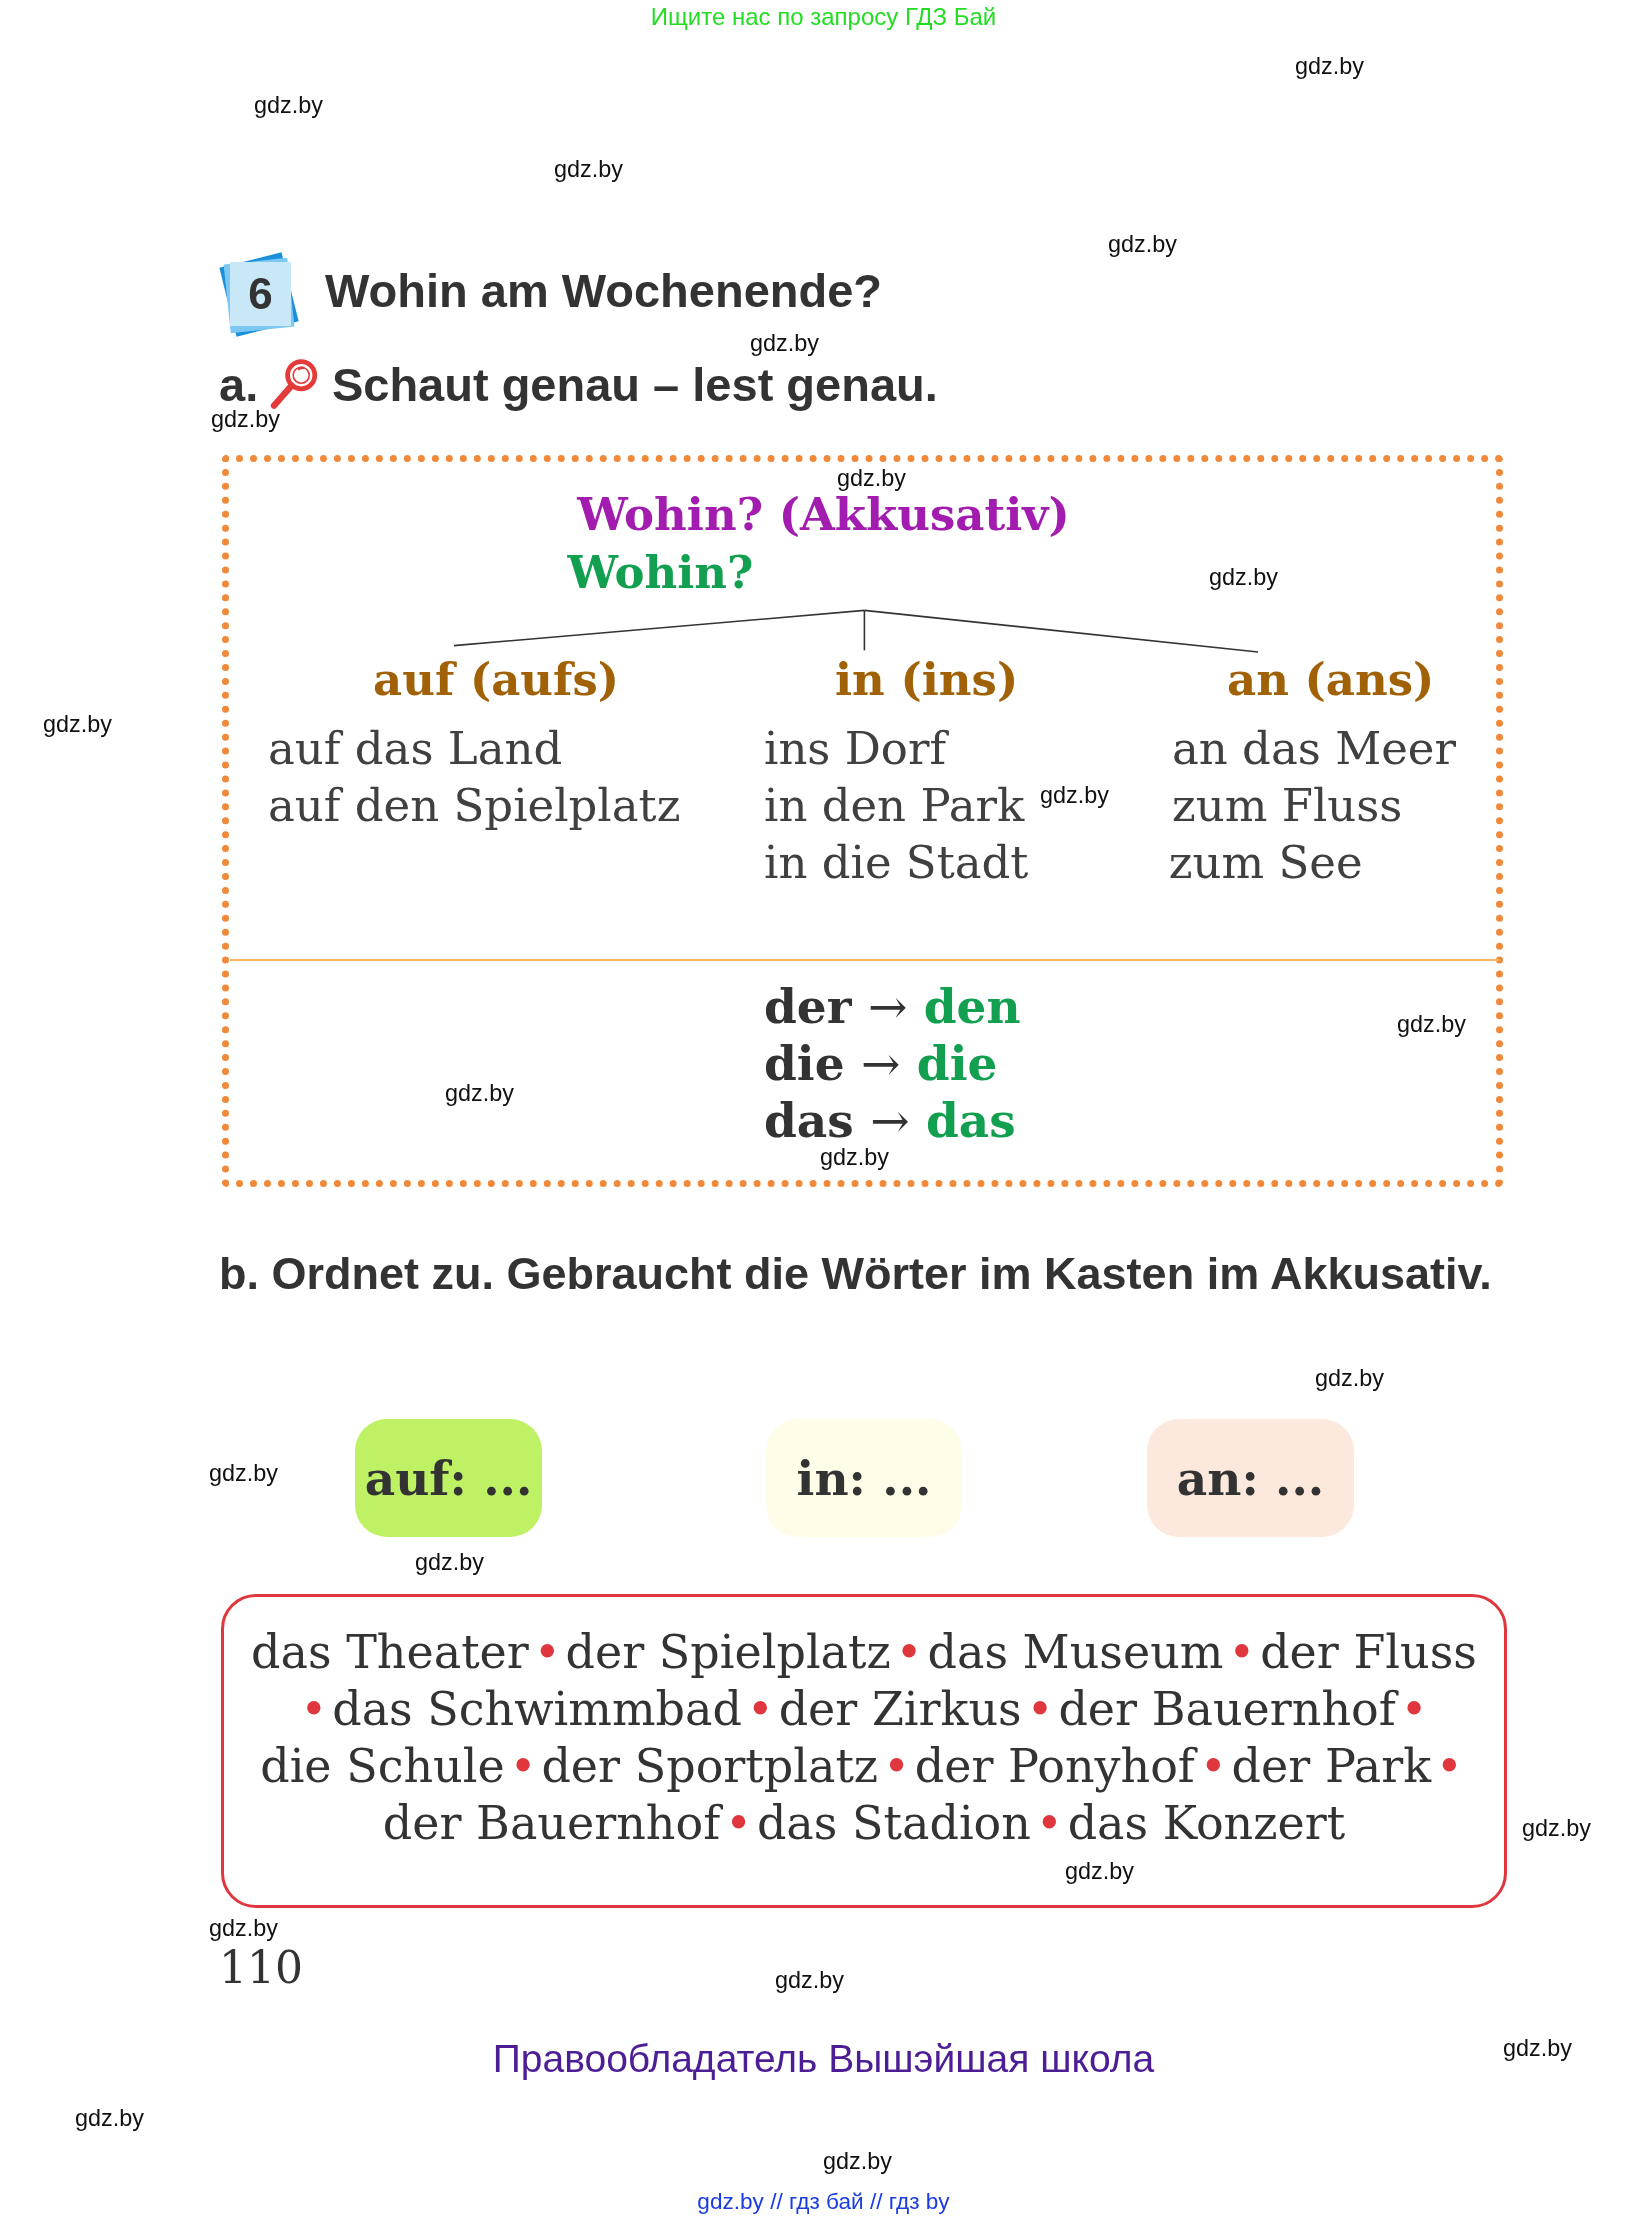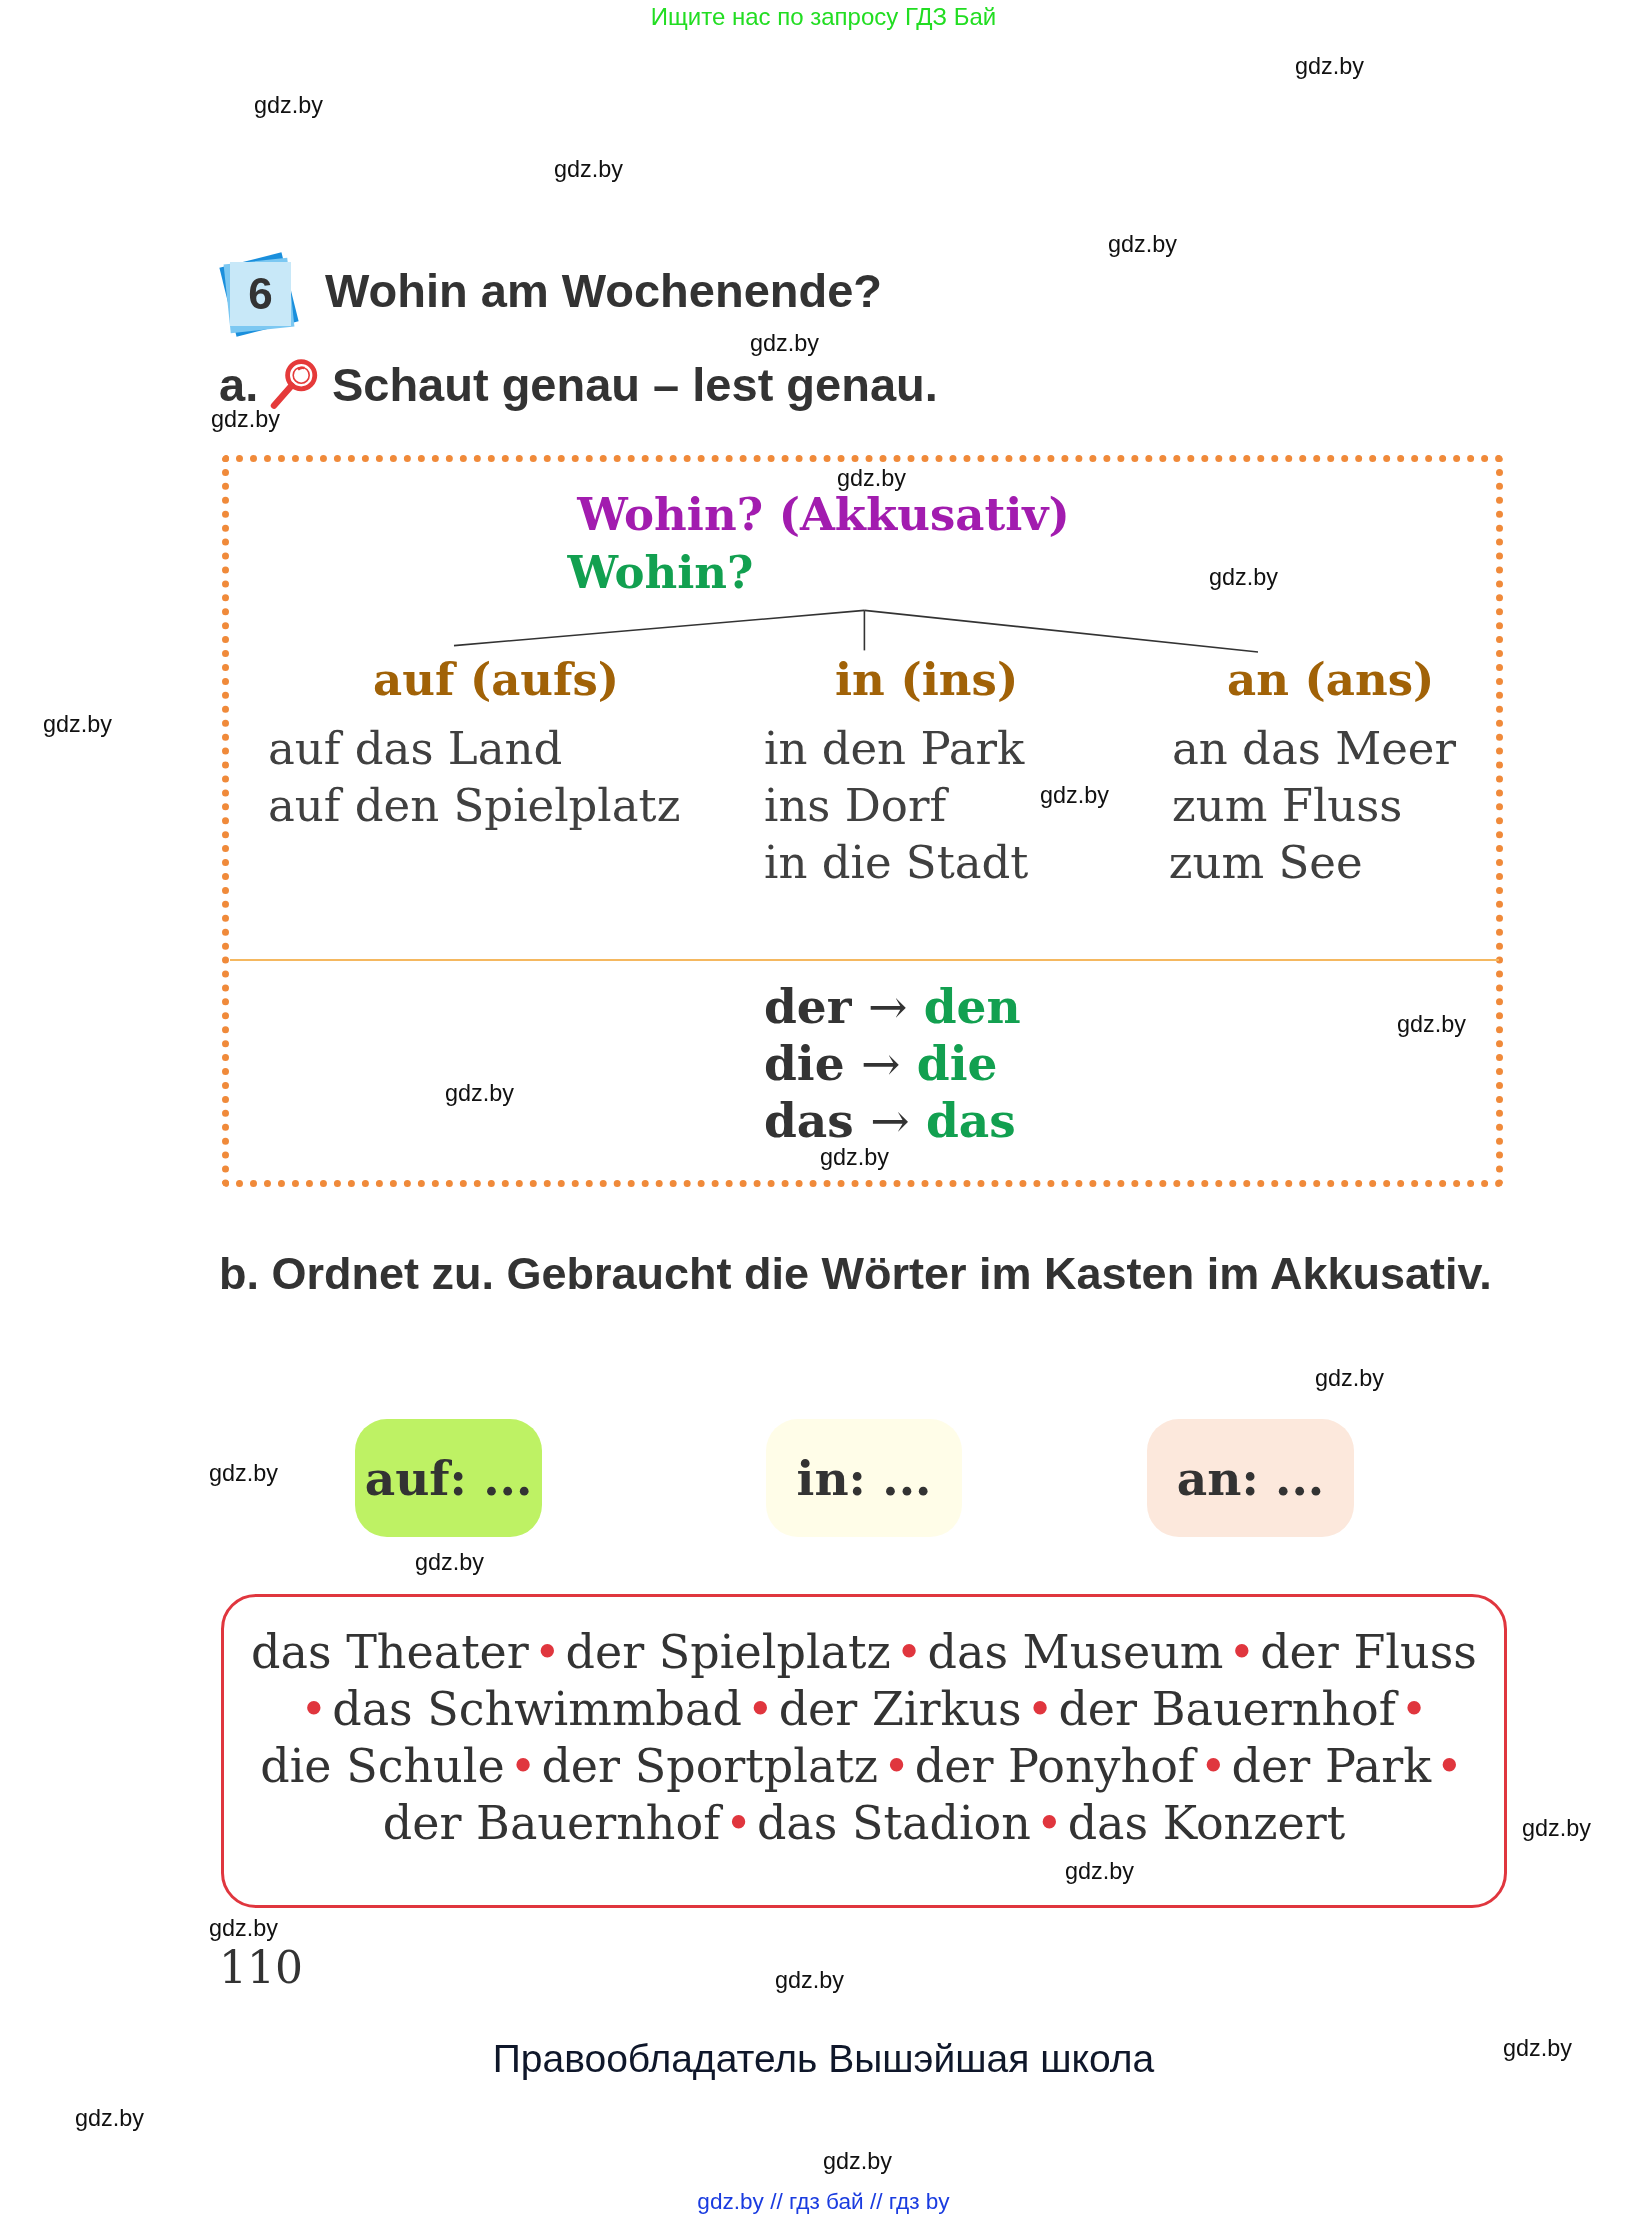--- a/index.html
+++ b/index.html
@@ -24,21 +24,21 @@
   .colhead{font-size:45px;font-weight:bold;color:#a16207;white-space:nowrap;}
   .item{font-size:45px;color:#404040;white-space:nowrap;line-height:57px;}
   .item.bold{font-weight:bold;font-size:39px;}
   .art{font-size:47px;font-weight:bold;white-space:nowrap;line-height:57px;}
   .instrB{left:219px;top:1245px;width:1290px;font-size:45px;font-weight:bold;color:#333;line-height:58px;text-align:justify;}
   .pill{height:118px;border-radius:32px;display:flex;align-items:center;justify-content:center;font-size:47px;font-weight:bold;color:#333;}
   .rbox{left:221px;top:1594px;width:1286px;height:314px;border:3.2px solid #e0363e;border-radius:35px;box-sizing:border-box;}
   .words{left:234px;top:1624px;width:1260px;text-align:center;font-size:46px;color:#333;line-height:57px;}
   .dot{color:#e0363e;margin:0 4.8px;}
   .pagenum{left:219px;top:1942px;font-size:44px;color:#333;}
-  .pink{left:0;width:1647px;top:2037px;text-align:center;font-size:39px;color:#0f172a;}
+  .pink{left:0;width:1647px;top:2037px;text-align:center;font-size:39px;color:#4c1d95;}
   .footer{left:0;width:1647px;top:2189px;text-align:center;font-size:22.6px;color:#1a3ce0;}
 </style>
 </head>
 <body>
 
 <div class="abs banner">Ищите нас по запросу ГДЗ Бай</div>
 
 <div class="wm" style="left:1295px;top:53px">gdz.by</div>
 <div class="wm" style="left:254px;top:92px">gdz.by</div>
 <div class="wm" style="left:554px;top:156px">gdz.by</div>
@@ -97,22 +97,22 @@
 
 <div class="abs colhead serif" style="left:373px;top:653px">auf (aufs)</div>
 <div class="abs colhead serif" style="left:835px;top:653px">in (ins)</div>
 <div class="abs colhead serif" style="left:1227px;top:653px">an (ans)</div>
 
 <div class="abs serif" style="left:268px;top:720px">
   <div class="item">auf das Land</div>
   <div class="item">auf den Spielplatz</div>
 </div>
 <div class="abs serif" style="left:764px;top:720px">
+  <div class="item">ins Dorf</div>
   <div class="item">in den Park</div>
-  <div class="item">ins Dorf</div>
   <div class="item">in die Stadt</div>
 </div>
 <div class="abs serif" style="left:1172px;top:720px">
   <div class="item">an das Meer</div>
   <div class="item">zum Fluss</div>
   <div class="item" style="margin-left:-3.2px">zum See</div>
 </div>
 
 <div class="abs divider"></div>
 

